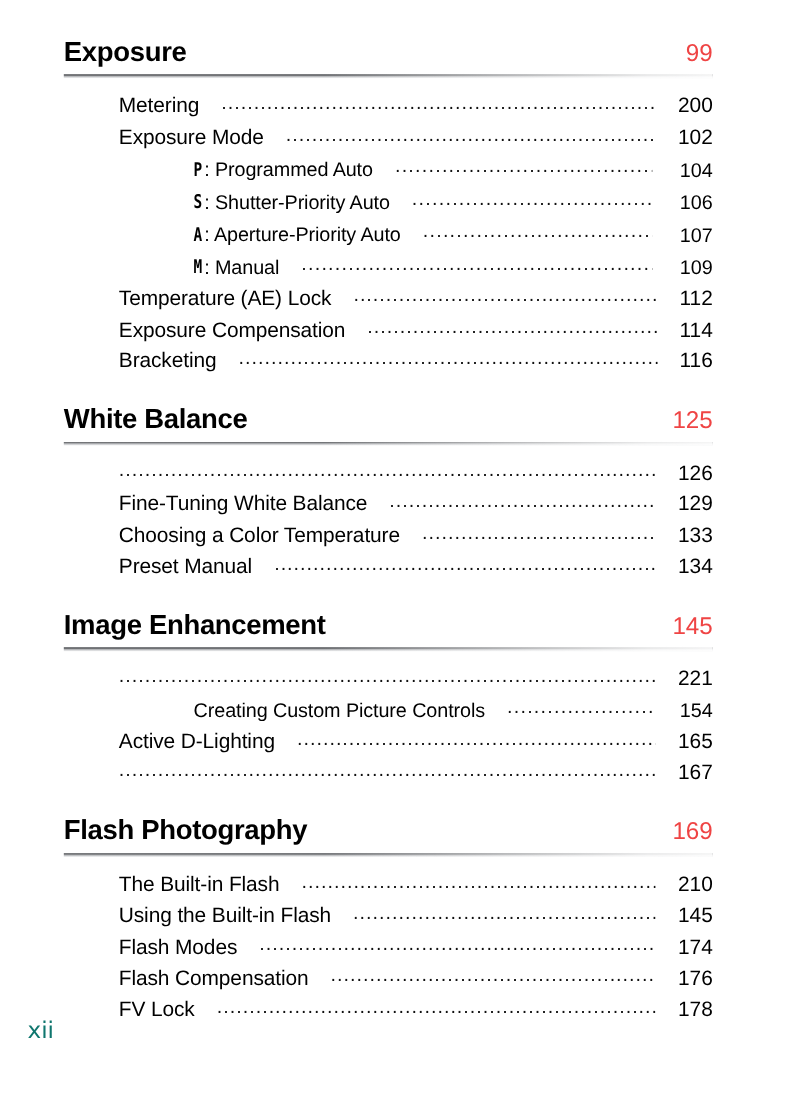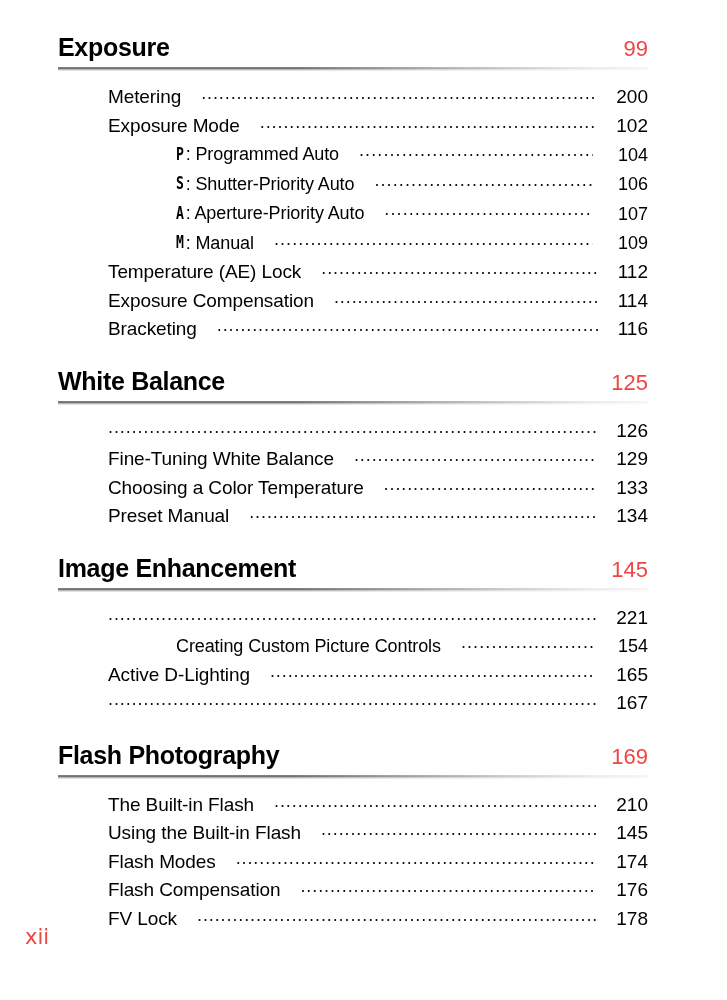--- a/index.html
+++ b/index.html
@@ -142,21 +142,21 @@
     top: -0.5px;
   }
 
   
   .folio {
     position: absolute;
     left: 25px;
     top: 925px;
     font-size: 21px;
     line-height: 24px;
-    color: #ef4444;
+    color: #0f766e;
     font-family: "DejaVu Sans", sans-serif;
   }
 </style>
 </head>
 <body>
 
 <div class="page">
 
   <div class="toc" id="toc-root">
       <div class="section">

